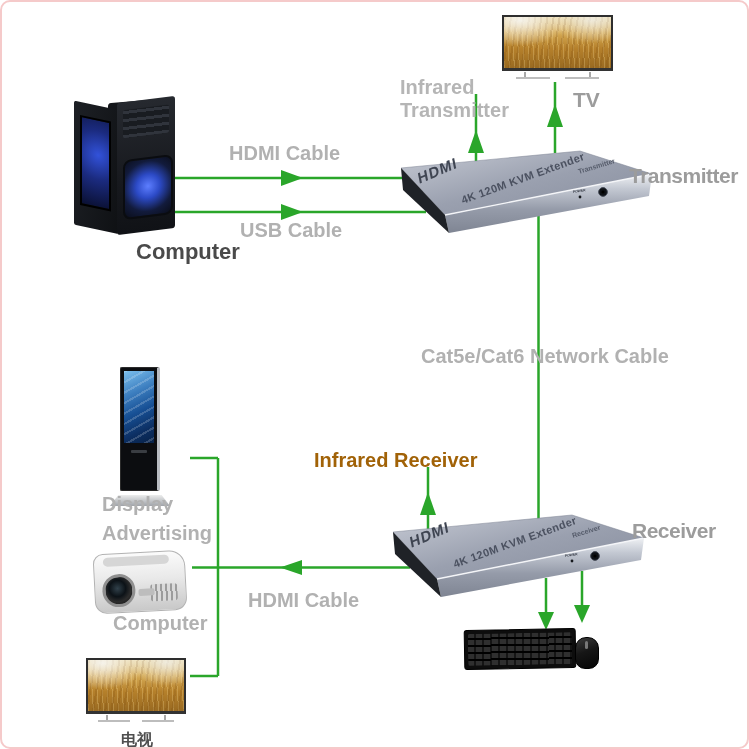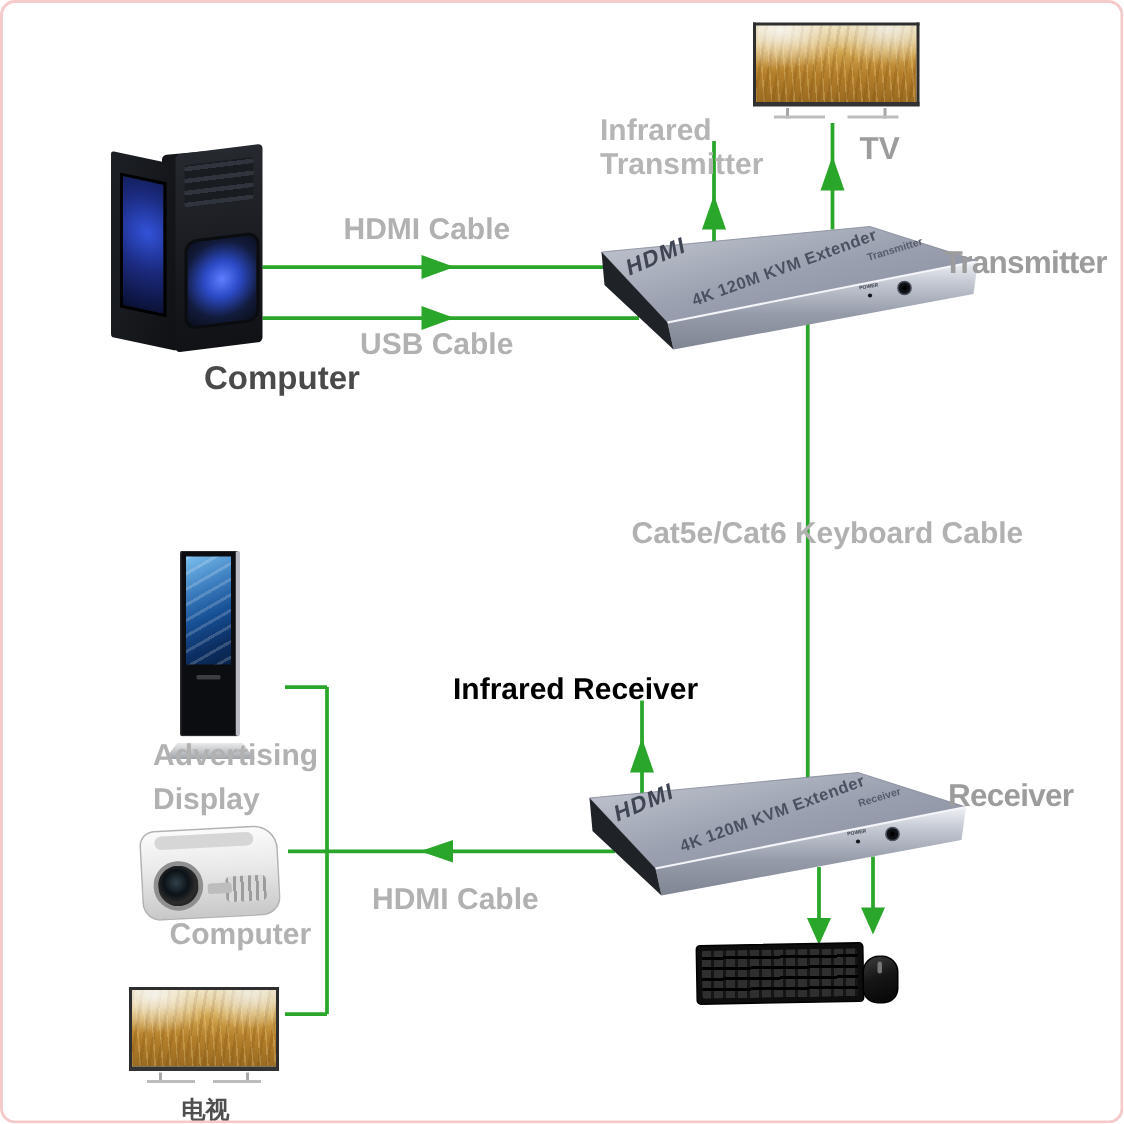--- a/index.html
+++ b/index.html
@@ -193,25 +193,25 @@
 
   <div class="lbl dark" style="left:93px;top:239px">Computer</div>
   <div class="lbl" style="left:229px;top:142px">HDMI Cable</div>
   <div class="lbl" style="left:240px;top:219px">USB Cable</div>
   <div class="lbl" style="left:400px;top:76px;line-height:23px;color:#b5b5b5">
     <div>Infrared</div>
     <div>Transmitter</div>
   </div>
   <div class="lbl mid" style="left:573px;top:88px">TV</div>
   <div class="lbl mid" style="left:629px;top:164px;letter-spacing:-0.5px">Transmitter</div>
-  <div class="lbl" style="left:421px;top:345px">Cat5e/Cat6 Keyboard Cable</div>
-  <div class="lbl" style="left:302px;top:449px;color:#000000">Infrared Receiver</div>
+  <div class="lbl" style="left:421px;top:345px">Cat5e/Cat6 Network Cable</div>
+  <div class="lbl" style="left:314px;top:449px;color:#a16207">Infrared Receiver</div>
   <div class="lbl mid" style="left:632px;top:519px;letter-spacing:-0.5px">Receiver</div>
   <div class="lbl" style="left:102px;top:490px;line-height:29px">
+    <div>Display</div>
     <div>Advertising</div>
-    <div>Display</div>
   </div>
   <div class="lbl" style="left:113px;top:612px">Computer</div>
   <div class="lbl" style="left:248px;top:589px">HDMI Cable</div>
   <div class="lbl cn" style="left:121px;top:730px">电视</div>
 
   <div class="frame"></div>
 </div>
 
 </body></html>

